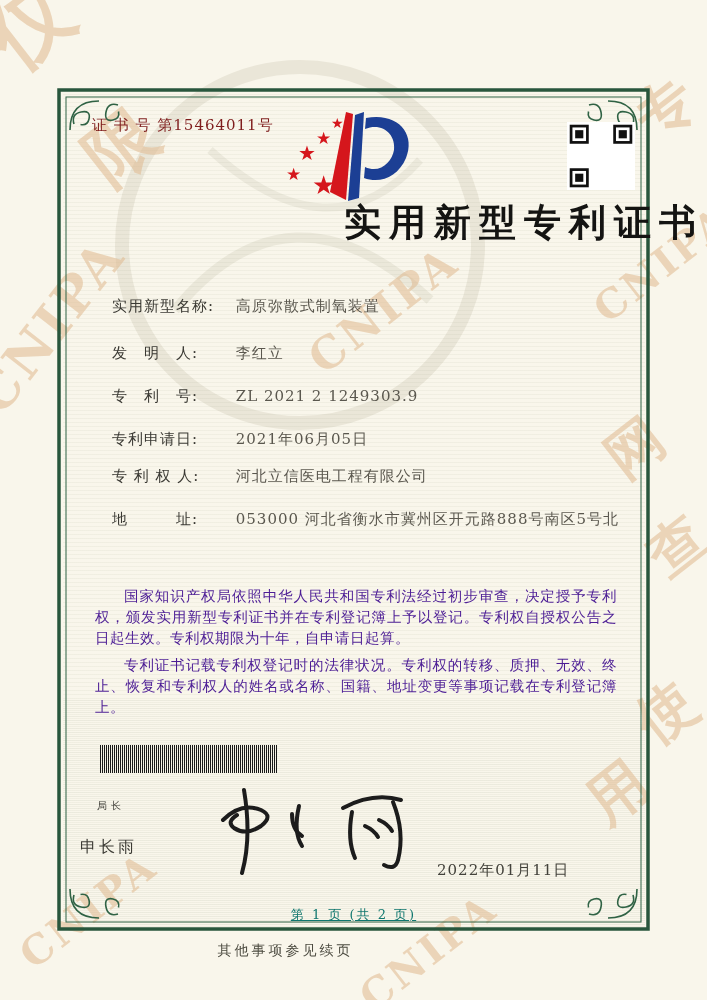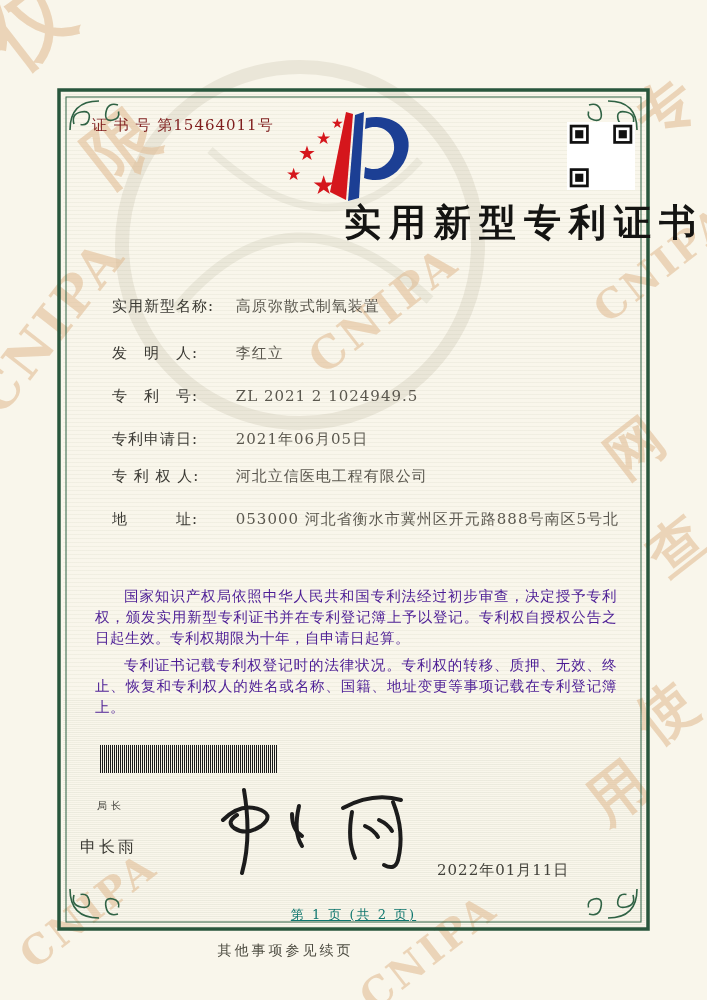--- a/index.html
+++ b/index.html
@@ -128,21 +128,21 @@
   <div class="abs row" style="top:297px;">
     <span class="lbl">实用新型名称:</span>
     <span class="val">高原弥散式制氧装置</span>
   </div>
   <div class="abs row" style="top:344px;">
     <span class="lbl">发　明　人:</span>
     <span class="val">李红立</span>
   </div>
   <div class="abs row" style="top:387px;">
     <span class="lbl">专　利　号:</span>
-    <span class="val">ZL 2021 2 1024949.5</span>
+    <span class="val">ZL 2021 2 1249303.9</span>
   </div>
   <div class="abs row" style="top:430px;">
     <span class="lbl">专利申请日:</span>
     <span class="val">2021年06月05日</span>
   </div>
   <div class="abs row" style="top:467px;">
     <span class="lbl">专 利 权 人:</span>
     <span class="val">河北立信医电工程有限公司</span>
   </div>
   <div class="abs row" style="top:510px;">

